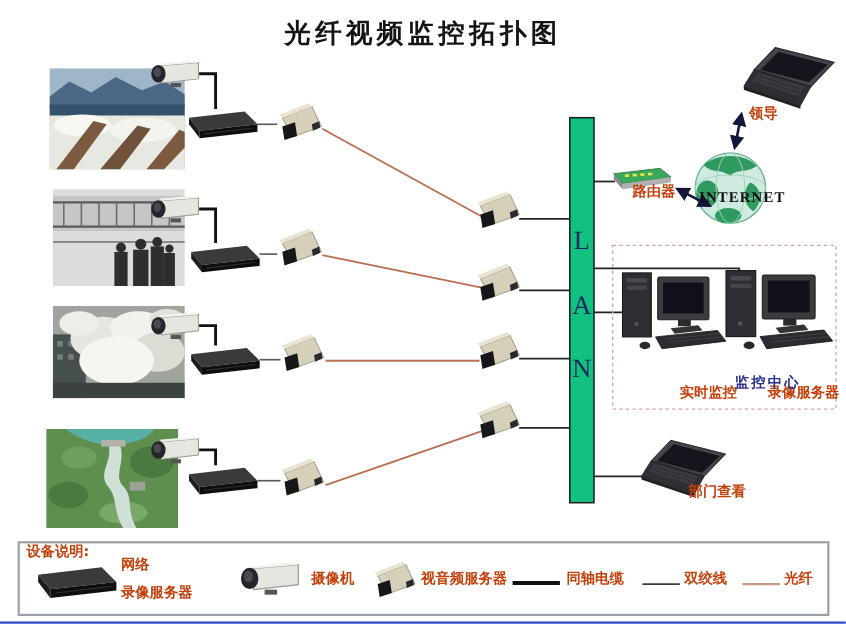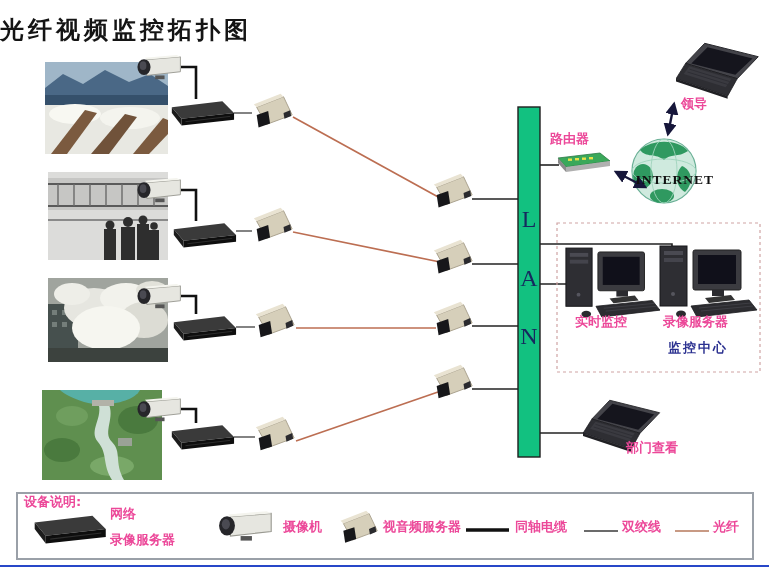--- a/index.html
+++ b/index.html
@@ -1,23 +1,23 @@
 <!DOCTYPE html>
 <html><head>
 <meta charset="utf-8">
 <style>
   html,body{margin:0;padding:0;background:#fff;}
   .canvas{position:relative;width:769px;height:576px;background:#ffffff;overflow:hidden;
           font-family:"DejaVu Sans",sans-serif;}
-  .title{position:absolute;left:0;top:14px;width:769px;
+  .title{position:absolute;left:0;top:14px;width:769px;text-align:center;
          font-size:24px;font-weight:bold;letter-spacing:4px;color:#141414;}
   .overlay{position:absolute;left:0;top:0;}
-  .lbl{position:absolute;font-size:13px;font-weight:bold;color:#ec4899;line-height:1.1;
+  .lbl{position:absolute;font-size:13px;font-weight:bold;color:#c2410c;line-height:1.1;
        white-space:nowrap;}
-  .lbl.center{text-align:left;}
+  .lbl.center{text-align:right;margin-top:36px;}
   .lan-letter{position:absolute;left:517px;width:24px;text-align:center;
               font-family:"Liberation Serif",serif;font-size:24px;color:#16295e;}
   .internet-lbl{position:absolute;font-family:"Liberation Serif",serif;font-size:13.5px;
                 font-weight:bold;color:#101010;letter-spacing:1px;text-align:right;}
   .mc-title{position:absolute;font-size:13px;font-weight:bold;color:#2b3190;letter-spacing:2px;}
   .legend-box{position:absolute;left:16px;top:492px;width:738px;height:68px;
               border:2px solid #9aa0a8;box-sizing:border-box;background:#fff;}
   .bottom-rule{position:absolute;left:0;top:565px;width:769px;height:2px;background:#2847c8;}
   .watermark{position:absolute;left:618px;top:548px;font-family:"DejaVu Sans Mono",monospace;
              font-size:13px;color:#8a9096;letter-spacing:1px;}

